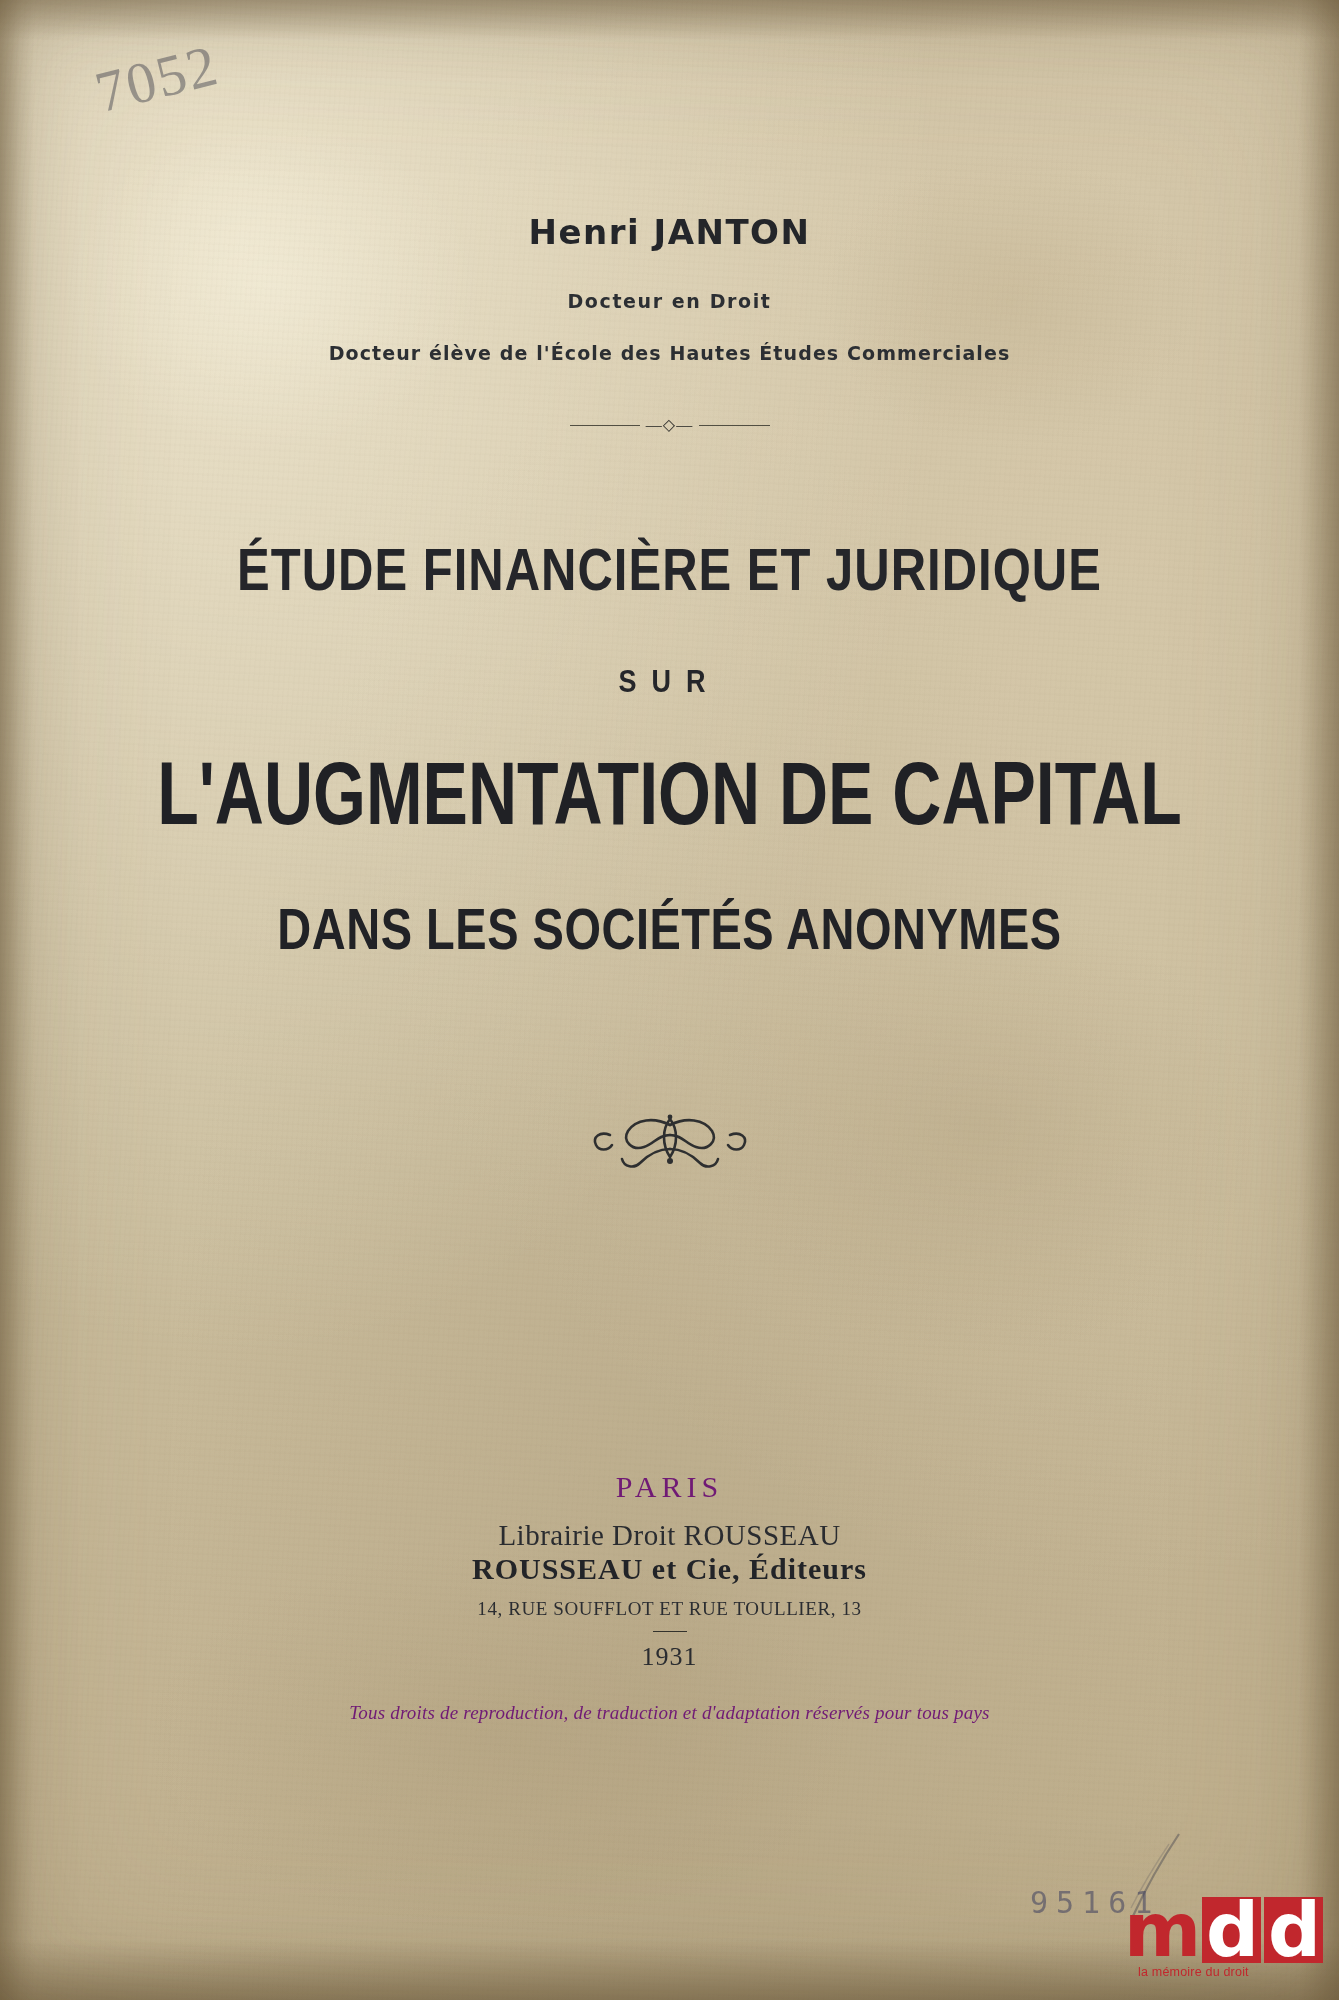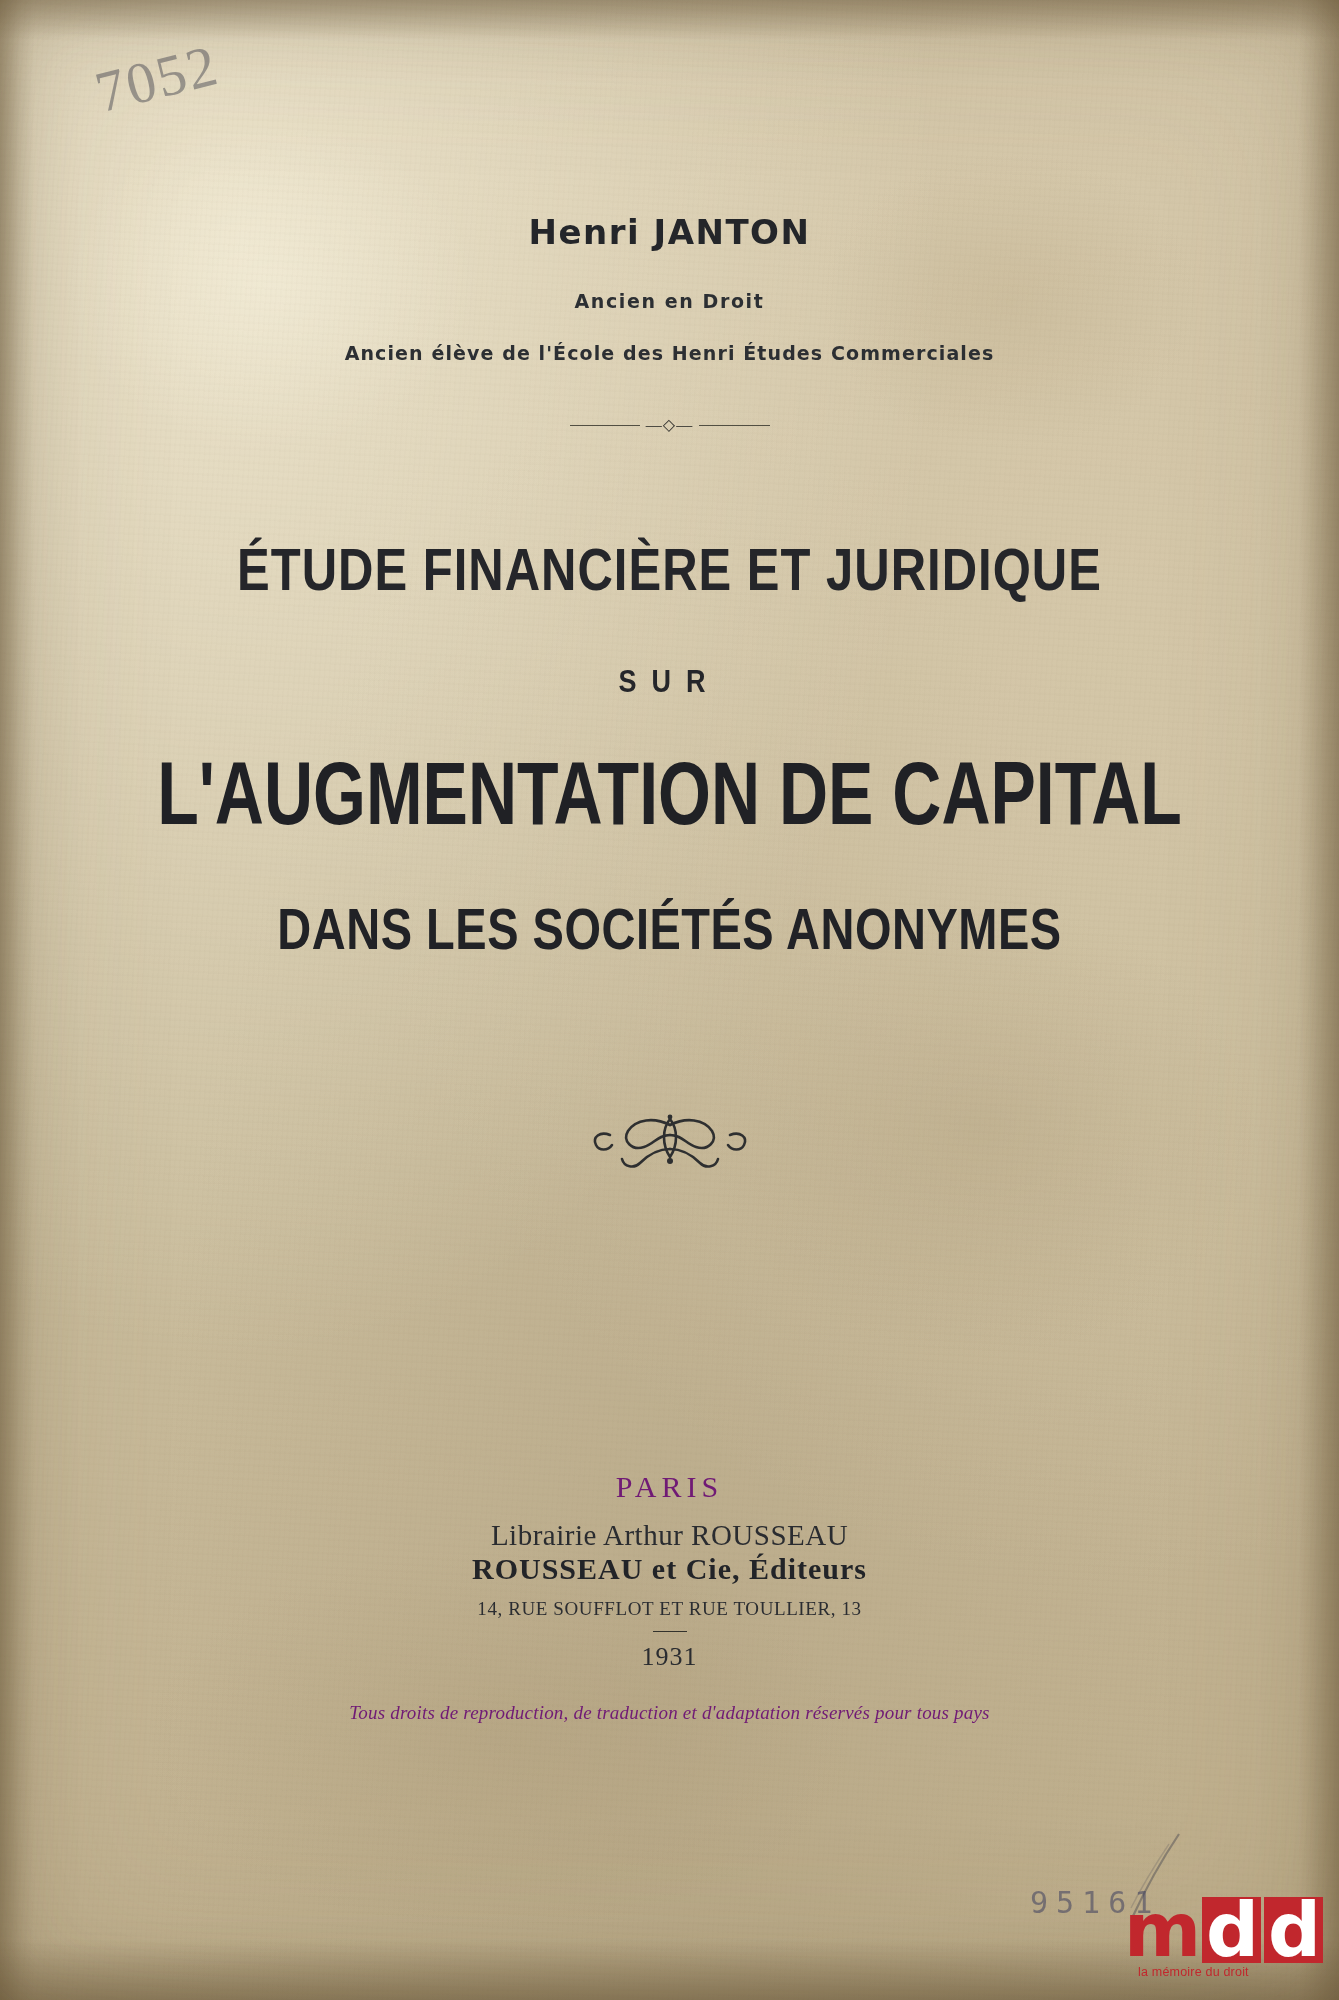--- a/index.html
+++ b/index.html
@@ -348,22 +348,22 @@
   <div class="pencil pencil-topleft">7052</div>
 
   <svg class="pencil-stroke" viewBox="0 0 70 90">
     <path d="M8 86 C 20 60, 34 34, 54 4" stroke="rgba(70,70,80,0.45)" stroke-width="2.2" fill="none"></path>
     <path d="M6 78 C 16 58, 28 38, 44 14" stroke="rgba(70,70,80,0.22)" stroke-width="1.4" fill="none"></path>
   </svg>
 
   <div class="content">
 
     <div class="author">Henri JANTON</div>
-    <div class="degree">Ancien en Droit</div>
-    <div class="school">Ancien élève de l'École des Henri Études Commerciales</div>
+    <div class="degree">Docteur en Droit</div>
+    <div class="school">Docteur élève de l'École des Hautes Études Commerciales</div>
 
     <div class="rule-orn">
       <span class="bar"></span>
       <span class="dot">—◇—</span>
       <span class="bar"></span>
     </div>
 
     <div class="title1">ÉTUDE FINANCIÈRE ET JURIDIQUE</div>
     <div class="title2">SUR</div>
     <div class="title3">L'AUGMENTATION DE CAPITAL</div>
@@ -380,21 +380,21 @@
         <path d="M160 30 C 170 26, 178 32, 174 40 C 171 46, 162 46, 158 40"></path>
       </g>
       <g fill="#2e2f30">
         <circle cx="100" cy="56" r="3"></circle>
         <circle cx="100" cy="12" r="2.4"></circle>
       </g>
     </svg>
 
     <div class="imprint">
       <div class="city">PARIS</div>
-      <div class="publisher1">Librairie Arthur ROUSSEAU</div>
+      <div class="publisher1">Librairie Droit ROUSSEAU</div>
       <div class="publisher2">ROUSSEAU et Cie, Éditeurs</div>
       <div class="address">14, RUE SOUFFLOT ET RUE TOULLIER, 13</div>
       <div class="smallrule"></div>
       <div class="year">1931</div>
       <div class="rights">Tous droits de reproduction, de traduction et d'adaptation réservés pour tous pays</div>
     </div>
 
   </div>
 
   <div class="stamp">95161</div>

